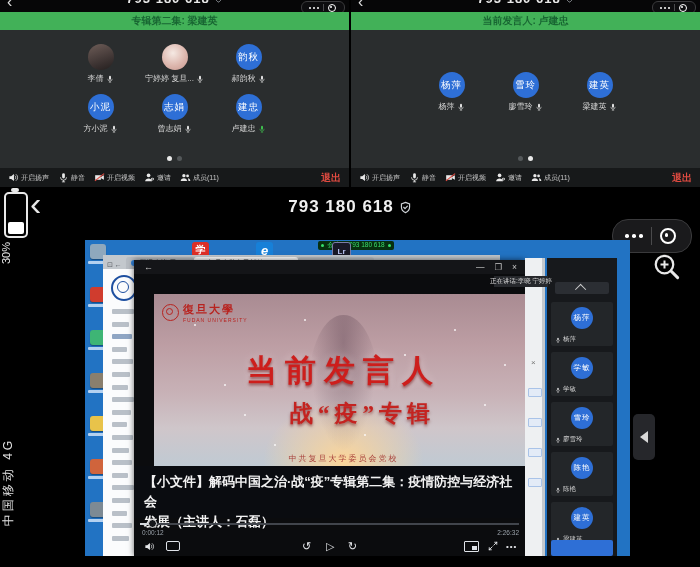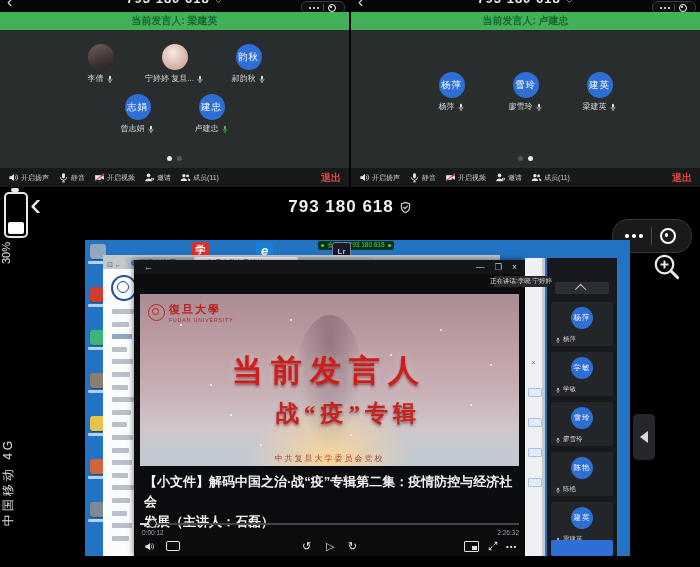--- a/index.html
+++ b/index.html
@@ -88,21 +88,21 @@
   #fudanLogo i{position:absolute;left:4px;top:4px;width:10px;height:10px;border:1.2px solid #1d4fa0;border-radius:50%;}
   .side-row{position:absolute;left:9px;height:5px;background:#b9c0c8;border-radius:1px;}
   
   #player{left:49px;top:20px;width:391px;height:296px;background:#0b0c0e;box-shadow:0 0 6px rgba(0,0,0,.6);}
   #ptitle{position:absolute;top:0;left:0;right:0;height:14px;background:#141518;display:flex;align-items:center;
     color:#c8c8c8;font-size:9px;}
   #ptitle .pb{margin-left:10px;}
   #ptitle .wb{margin-left:auto;display:flex;gap:10px;padding-right:8px;font-size:8.5px;color:#c8c8c8;}
   #speakChip{left:409px;top:36px;width:54px;height:11px;background:#26282c;color:#d8d8d8;font-size:6.5px;
     display:flex;align-items:center;justify-content:center;white-space:nowrap;z-index:5;}
-  #video{position:absolute;left:6px;top:34px;width:379px;height:172px;overflow:hidden;
+  #video{position:absolute;left:20px;top:34px;width:379px;height:172px;overflow:hidden;
     background:linear-gradient(180deg,#a98b92 0%,#bd9ea4 30%,#c8b2b7 58%,#cfc6ca 78%,#c0cad3 100%);}
   #vglow{position:absolute;left:25%;top:55%;width:50%;height:60%;
     background:radial-gradient(ellipse at 50% 70%,rgba(255,214,150,.95),rgba(255,214,150,0) 60%);}
   #vfig{position:absolute;left:41%;top:12%;width:18%;height:80%;border-radius:50% 50% 20% 20%;
     background:radial-gradient(ellipse at 50% 20%,rgba(80,55,70,.38),rgba(80,55,70,0) 70%);}
   #vlogo{position:absolute;left:8px;top:8px;display:flex;gap:4px;align-items:center;}
   #vseal{width:15px;height:15px;border:1.5px solid #b8231f;border-radius:50%;position:relative;}
   #vseal i{position:absolute;left:3px;top:3px;width:5px;height:5px;border:1px solid #b8231f;border-radius:50%;}
   #vlogotxt{display:flex;flex-direction:column;}
   #vlogoCn{color:#b8231f;font-size:11px;font-weight:700;letter-spacing:2px;font-family:"Liberation Serif","DejaVu Serif",serif;}
@@ -177,21 +177,21 @@
             <i></i>
             <i></i>
             <i></i>
           </span>
         <span class="cap-div"></span>
         <span class="cap-ring">
             <i></i>
           </span>
       </div>
     </div>
-    <div class="p-banner">当前发言人: 梁建英</div>
+    <div class="p-banner">专辑第二集: 梁建英</div>
     <div class="p-grid" id="leftGrid">
         <div class="p-row" style="margin-top: 14px;">
           <div class="cell">
             <div class="avatar av-photo-dark"></div>
             <div class="p-name">
               <span>李倩</span>
               <span class="iconbox">
                 <svg width="8" height="8" viewBox="0 0 24 24">
                   <rect x="9" y="2.5" width="6" height="11.5" rx="3" fill="#e0e0e0"></rect>
                   <path d="M5.5 11.5a6.5 6.5 0 0013 0" stroke="#e0e0e0" stroke-width="1.8" fill="none"></path>
@@ -221,20 +221,33 @@
                 <svg width="8" height="8" viewBox="0 0 24 24">
                   <rect x="9" y="2.5" width="6" height="11.5" rx="3" fill="#e0e0e0"></rect>
                   <path d="M5.5 11.5a6.5 6.5 0 0013 0" stroke="#e0e0e0" stroke-width="1.8" fill="none"></path>
                   <path d="M12 18v3.5M8.5 21.5h7" stroke="#e0e0e0" stroke-width="1.8" fill="none"></path>
                 </svg>
               </span>
             </div>
           </div>
         </div>
         <div class="p-row" style="margin-top: 10px;">
+          <div class="cell">
+            <div class="avatar av-blue">小泥</div>
+            <div class="p-name">
+              <span>方小泥</span>
+              <span class="iconbox">
+                <svg width="8" height="8" viewBox="0 0 24 24">
+                  <rect x="9" y="2.5" width="6" height="11.5" rx="3" fill="#e0e0e0"></rect>
+                  <path d="M5.5 11.5a6.5 6.5 0 0013 0" stroke="#e0e0e0" stroke-width="1.8" fill="none"></path>
+                  <path d="M12 18v3.5M8.5 21.5h7" stroke="#e0e0e0" stroke-width="1.8" fill="none"></path>
+                </svg>
+              </span>
+            </div>
+          </div>
           <div class="cell">
             <div class="avatar av-blue">志娟</div>
             <div class="p-name">
               <span>曾志娟</span>
               <span class="iconbox">
                 <svg width="8" height="8" viewBox="0 0 24 24">
                   <rect x="9" y="2.5" width="6" height="11.5" rx="3" fill="#e0e0e0"></rect>
                   <path d="M5.5 11.5a6.5 6.5 0 0013 0" stroke="#e0e0e0" stroke-width="1.8" fill="none"></path>
                   <path d="M12 18v3.5M8.5 21.5h7" stroke="#e0e0e0" stroke-width="1.8" fill="none"></path>
                 </svg>

